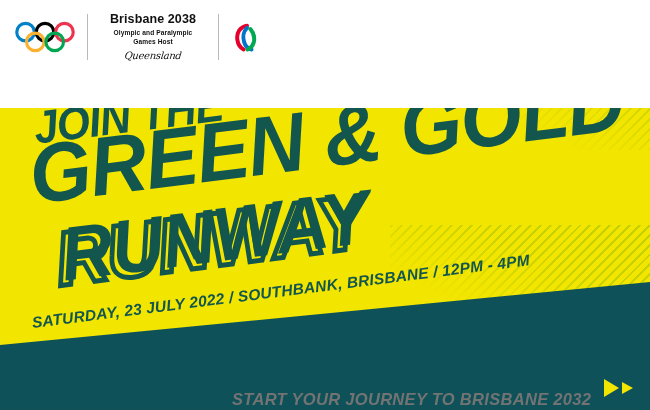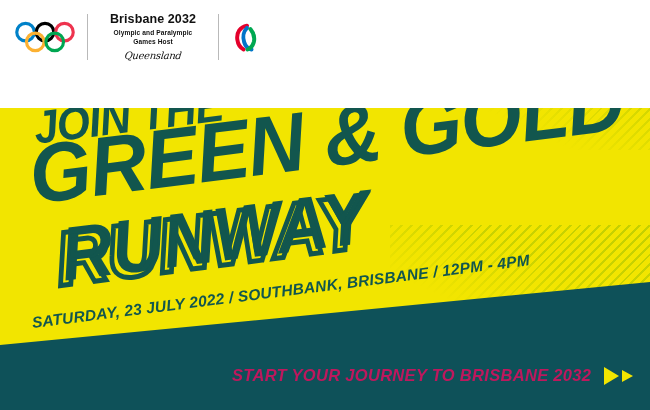--- a/index.html
+++ b/index.html
@@ -116,22 +116,22 @@
     transform:rotate(-7.2deg);transform-origin:left center;
   }
 
   
   .cta{
     position:absolute;z-index:8;left:232px;top:366px;
     display:flex;align-items:center;gap:13px;
   }
   .cta-text{
     font-family:"Liberation Sans", sans-serif;
-    font-weight:bold;font-style:italic;color:#be185d;
-    font-size:16.5px;letter-spacing:.3px;white-space:nowrap;
+    font-weight:bold;font-style:italic;color:#737373;
+    font-size:16.5px;letter-spacing:.3px;white-space:nowrap;margin-top:24px;
   }
   .arrows{display:flex;align-items:center;gap:3px;}
   .tri-big{
     width:0;height:0;border-left:15px solid #F2E500;
     border-top:9px solid transparent;border-bottom:9px solid transparent;
   }
   .tri-small{
     width:0;height:0;border-left:11px solid #F2E500;
     border-top:6.5px solid transparent;border-bottom:6.5px solid transparent;
   }
@@ -178,21 +178,21 @@
           <circle cx="50" cy="20" r="14.5" stroke="#000000"></circle>
           <circle cx="82" cy="20" r="14.5" stroke="#EE334E"></circle>
           <circle cx="34" cy="36" r="14.5" stroke="#FCB131"></circle>
           <circle cx="66" cy="36" r="14.5" stroke="#00A651"></circle>
         </g>
       </svg>
 
       <div class="vdiv"></div>
 
       <div class="brisbane-block">
-        <span class="brisbane-title">Brisbane 2032</span>
+        <span class="brisbane-title">Brisbane 2038</span>
         <span class="brisbane-sub">Olympic and Paralympic</span>
         <span class="brisbane-sub2">Games Host</span>
         <span class="qld-script">Queensland</span>
       </div>
 
       <div class="vdiv"></div>
 
       <svg class="agitos" viewBox="0 0 60 52">
         <path d="M30 6 C18 8 11 18 13 31 C14 39 18 45 24 48" fill="none" stroke="#E4002B" stroke-width="7" stroke-linecap="round"></path>
         <path d="M30 10 C24 16 22 26 25 35 C27 42 32 47 38 48" fill="none" stroke="#0075C9" stroke-width="7" stroke-linecap="round"></path>

